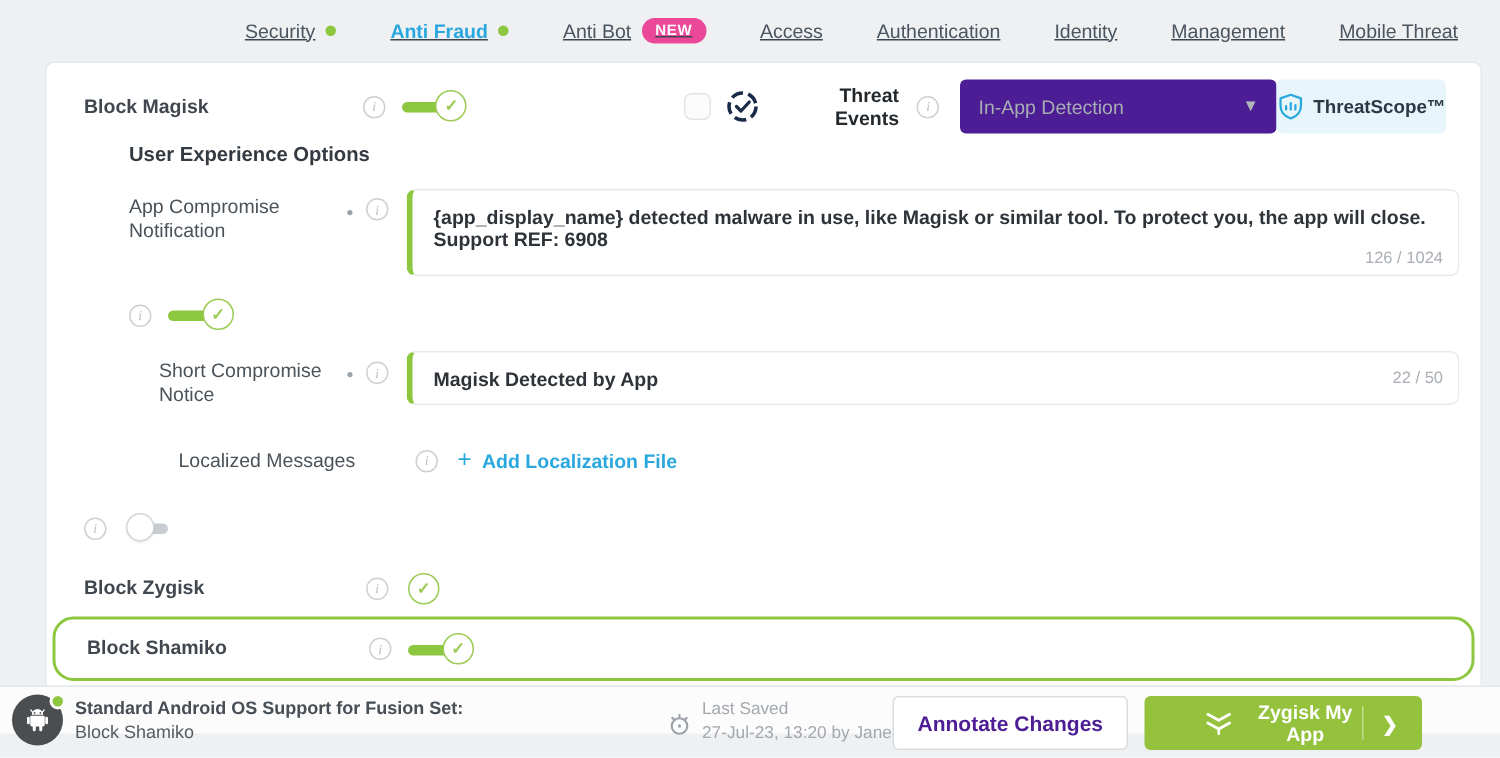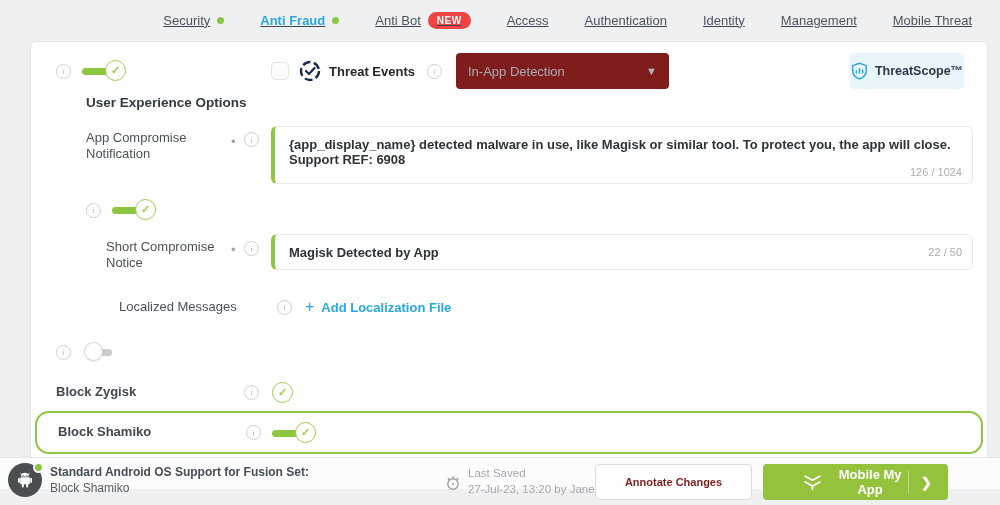--- a/index.html
+++ b/index.html
@@ -14,21 +14,21 @@
   
   .topnav {
     position:absolute; top:0; left:0; width:1000px; height:40px;
     display:flex; align-items:center; justify-content:flex-end;
     gap:36px; padding-right:28px;text-decoration:underline;
   }
   .nav-item { display:flex; align-items:center; gap:7px; font-size:13px; color:#4a5560; cursor:pointer; }
   .nav-item .dot { width:7px; height:7px; border-radius:50%; background:#8dc63f; }
   .nav-item.active { color:#29a8df; font-weight:bold; }
   .new-badge {
-    background:#ef4444; color:#fff; font-size:10px; font-weight:bold;
+    background:#ec4899; color:#fff; font-size:10px; font-weight:bold;
     padding:3px 9px; border-radius:10px; letter-spacing:.5px;
   }
 
   
   .panel {
     position:absolute; left:30px; top:41px; width:958px; height:416px;
     background:#fff; border:1px solid #e4e7ea; border-bottom:none;
     border-radius:6px 6px 0 0;
   }
   .label { font-size:13px; color:#40474e; font-weight:bold; line-height:1.25; }
@@ -62,21 +62,21 @@
     display:flex; align-items:center; justify-content:center; color:#9ccb53;
     font-size:11px; font-weight:bold; background:#fff;
   }
 
   .row-abs { position:absolute; display:flex; align-items:center; }
 
   
   .checkbox { width:18px; height:18px; border:1px solid #e0e4e7; border-radius:5px; background:#fcfcfd; }
   .te-label { font-size:13px; font-weight:bold; color:#23282d; }
   .dropdown {
-    width:213px; height:36px; background:#7f1d1d; border-radius:4px;
+    width:213px; height:36px; background:#4c1d95; border-radius:4px;
     display:flex; align-items:center; justify-content:space-between;
     padding:0 12px; color:#a8adb3; font-size:13px; cursor:default;
   }
   .dropdown .chev { color:#b1b6bb; font-size:11px; }
   .threatscope-btn {
     width:114px; height:36px; background:#e8f5fb; border:none; border-radius:4px;
     display:flex; align-items:center; justify-content:center; gap:7px;
     font-family:inherit; font-size:12.5px; font-weight:bold; color:#2b3946; cursor:pointer;
   }
 
@@ -115,21 +115,21 @@
     background:#8dc63f; border:2px solid #fcfcfd;
   }
   .fusion-text { position:absolute; left:50px; top:7px; }
   .fusion-title { font-size:12px; font-weight:bold; color:#474e55; }
   .fusion-sub { font-size:12px; color:#555c63; margin-top:2px; }
   .saved-icon { position:absolute; left:444px; top:16px; color:#9ba1a7; }
   .saved-text { position:absolute; left:468px; top:8px; font-size:11.5px; color:#a3a8ae; line-height:1.35; }
   .annotate-btn {
     position:absolute; left:595px; top:6px; width:157px; height:36px;
     background:#fff; border:1px solid #d8dcdf; border-radius:4px;
-    font-family:inherit; font-size:11px; font-weight:bold; color:#7f1d1d; cursor:pointer;
+    font-family:inherit; font-size:14px; font-weight:bold; color:#4c1d95; cursor:pointer;
   }
   .build-btn {
     position:absolute; left:763px; top:6px; width:185px; height:36px;
     background:#94c23d; border:none; border-radius:4px; cursor:pointer;
     display:flex; align-items:center; color:#fff; font-family:inherit;
     font-size:13px; font-weight:bold; padding:0 12px;
   }
   .build-btn .b-icon { margin-left:28px; margin-right:10px; display:flex; }
   .build-btn .b-div { width:1px; height:22px; background:rgba(255,255,255,.45); margin-left:auto; margin-right:12px; }
   .build-btn .b-chev { font-size:13px; margin-right:4px; }
@@ -163,20 +163,21 @@
     <span>Management</span>
   </div>
   <div class="nav-item">
     <span>Mobile Threat</span>
   </div>
 </nav>
 
 <section class="panel">
 
   <div class="row-abs" style="left:25px; top:11px; height:36px; width:908px;">
+    <span class="label lv0" style="width:188px;">Block Magisk</span>
     <span class="info-icon">i</span>
     <span class="toggle-on" style="margin-left:11px;">
       <span class="track"></span>
       <span class="knob">✓</span>
     </span>
     <span class="checkbox" style="margin-left:145px;"></span>
     <span style="margin-left:10px; display:flex;">
       <svg width="22" height="22" viewBox="0 0 22 22">
         <circle cx="11" cy="11" r="9" fill="none" stroke="#1a2b49" stroke-width="2.4" stroke-dasharray="8 3.5"></circle>
         <path d="M7 11 l3 3 l5.5 -6" fill="none" stroke="#1a2b49" stroke-width="2.2" stroke-linecap="round" stroke-linejoin="round"></path>
@@ -300,17 +301,17 @@
   <button class="annotate-btn">Annotate Changes</button>
 
   <button class="build-btn">
     <span class="b-icon">
       <svg width="19" height="17" viewBox="0 0 19 17" fill="none" stroke="#fff" stroke-width="1.8" stroke-linecap="round" stroke-linejoin="round">
         <path d="M2.2 2.2 L9.5 6.2 L16.8 2.2"></path>
         <path d="M2.2 8.0 L9.5 12.0 L16.8 8.0"></path>
         <path d="M9.5 12.0 V15.2"></path>
       </svg>
     </span>
-    <span>Mobile My App</span>
+    <span>Zygisk My App</span>
     <span class="b-div"></span>
     <span class="b-chev">❯</span>
   </button>
 </footer>
 
 </body></html>

